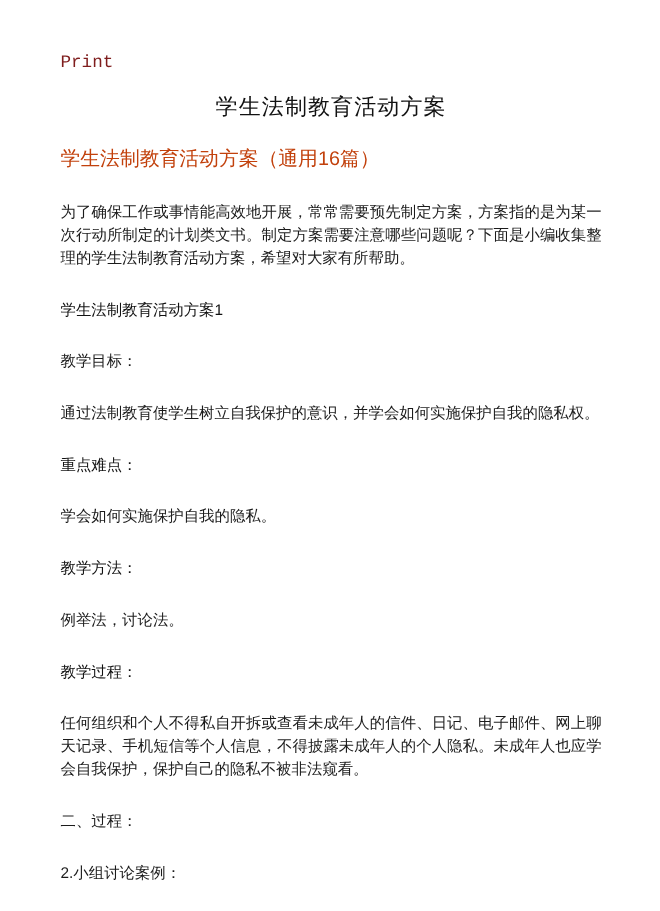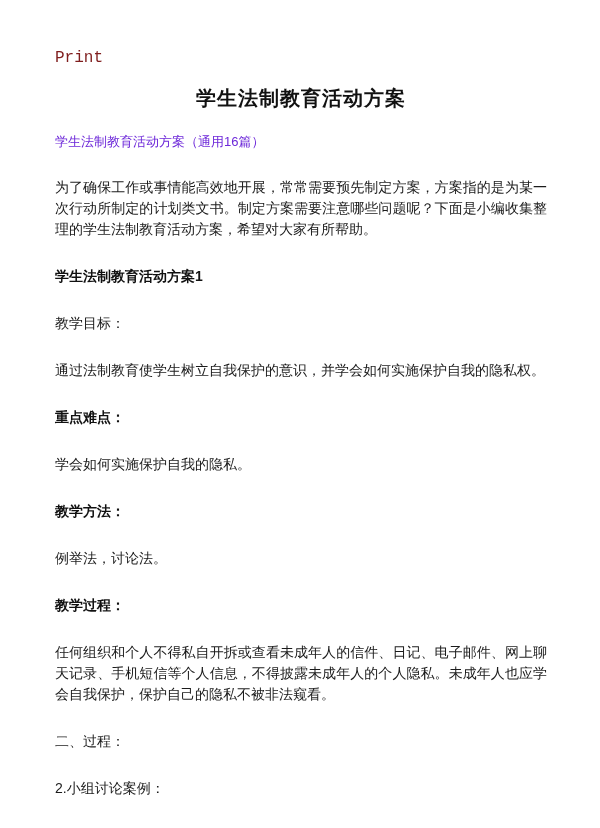--- a/index.html
+++ b/index.html
@@ -20,42 +20,42 @@
   }
   .print-label {
     font-family: Liberation Mono, monospace;
     font-size: 16px;
     color: #7f1d1d;
     display: inline-block;
     cursor: pointer;
   }
   .doc-title {
     font-size: 20px;
-    font-weight: bold;
+    font-weight: normal;
     text-align: center;
     color: #111111;
     margin-top: 18px;
     letter-spacing: 1px;
   }
   .doc-subtitle {
-    font-size: 13px;
+    font-size: 18px;
     margin-top: 21px;
-    color: #6d28d9;
+    color: #c2410c;
   }
   .para {
     font-size: 14px;
     line-height: 21px;
     margin-top: 10px;
     padding-top: 2px;
     color: #1b1b1b;
     text-align: justify;
   }
   .para.gap { margin-top: 24px; }
   .bold {
-    font-weight: bold;
+    font-weight: normal;
     color: #111111;
   }
 </style>
 </head>
 <body>
 
 <div class="page">
 
   <span class="print-label">Print</span>
 

